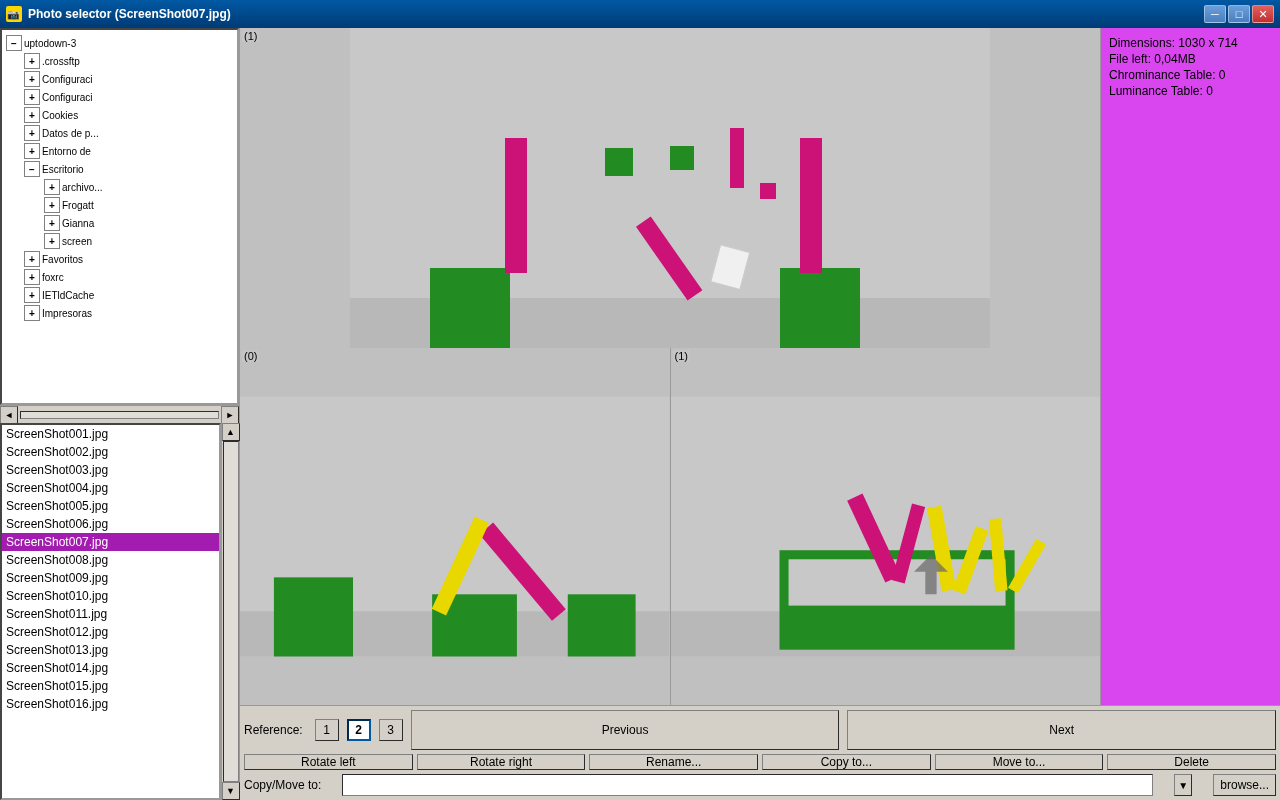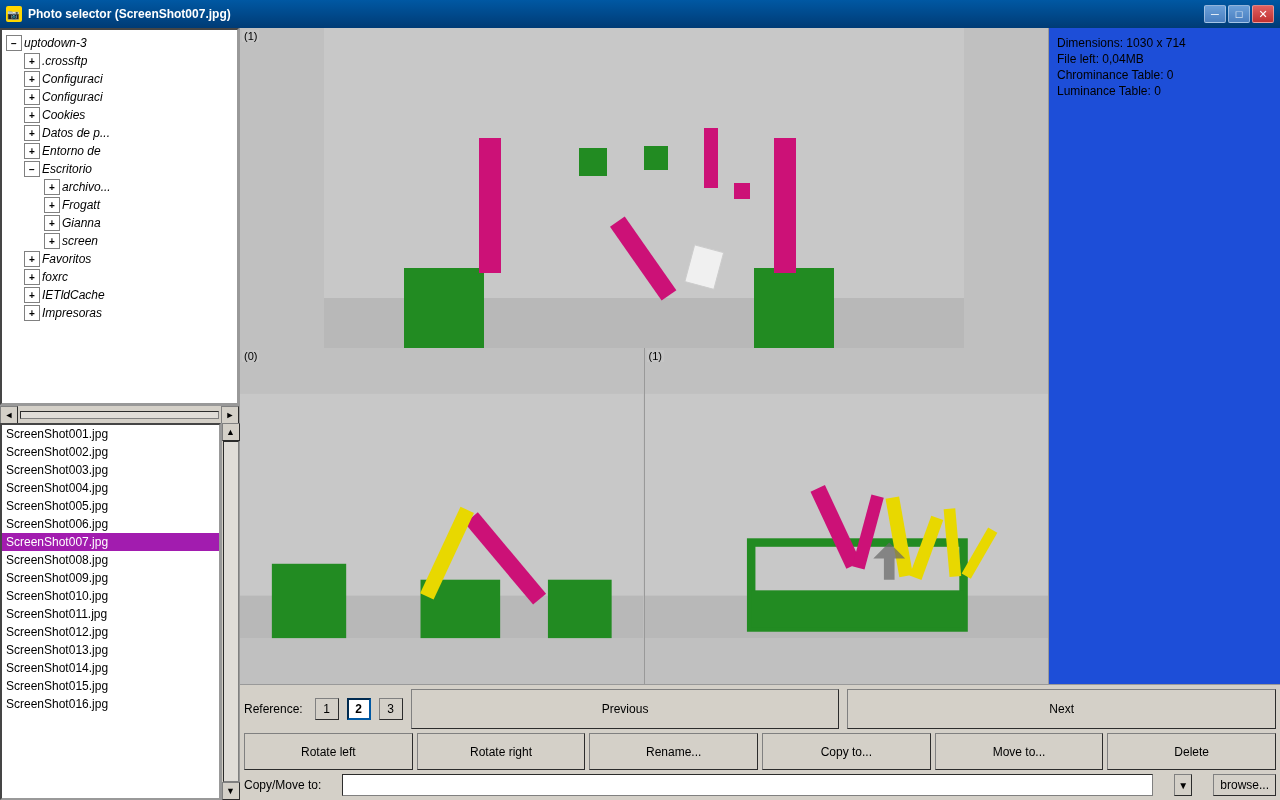--- a/index.html
+++ b/index.html
@@ -82,21 +82,21 @@
     .tree-dash {
       width: 16px; height: 16px;
       border: 1px solid #808080;
       background: white;
       display: inline-flex; align-items: center; justify-content: center;
       font-size: 10px; font-weight: bold;
       margin-right: 2px;
       cursor: pointer;
       flex-shrink: 0;
     }
-    .tree-label { font-size: 12px; font-style: italic; }
+    .tree-label { font-size: 10px; }
 
     
     .tree-hscroll {
       height: 18px;
       background: #d4d0c8;
       border-top: 1px solid #999;
       display: flex;
       align-items: center;
     }
     .scroll-btn {
@@ -147,23 +147,23 @@
       position: absolute;
       top: 2px; left: 2px;
       font-size: 11px;
       background: rgba(200,200,200,0.7);
       padding: 0 2px;
       z-index: 10;
     }
 
     
     .info-panel {
-      width: 232px;
+      width: 180px;
       padding: 8px;
-      background: #1d4ed8;
+      background: #d946ef;
       border-left: 1px solid #999;
       font-size: 12px;
     }
     .info-line { margin-bottom: 2px; }
 
     
     .controls-area {
       background: #d4d0c8;
       border-top: 1px solid #999;
       padding: 4px;
@@ -196,21 +196,21 @@
       cursor: pointer;
       font-size: 12px;
     }
     .controls-row2 {
       display: flex;
       gap: 4px;
       margin-bottom: 4px;
     }
     .action-btn {
       flex: 1;
-      height: 37px;
+      height: 16px;
       background: #d4d0c8;
       border: 1px outset #808080;
       cursor: pointer;
       font-size: 12px;
     }
     .controls-row3 {
       display: flex;
       align-items: center;
       gap: 21px;
     }

